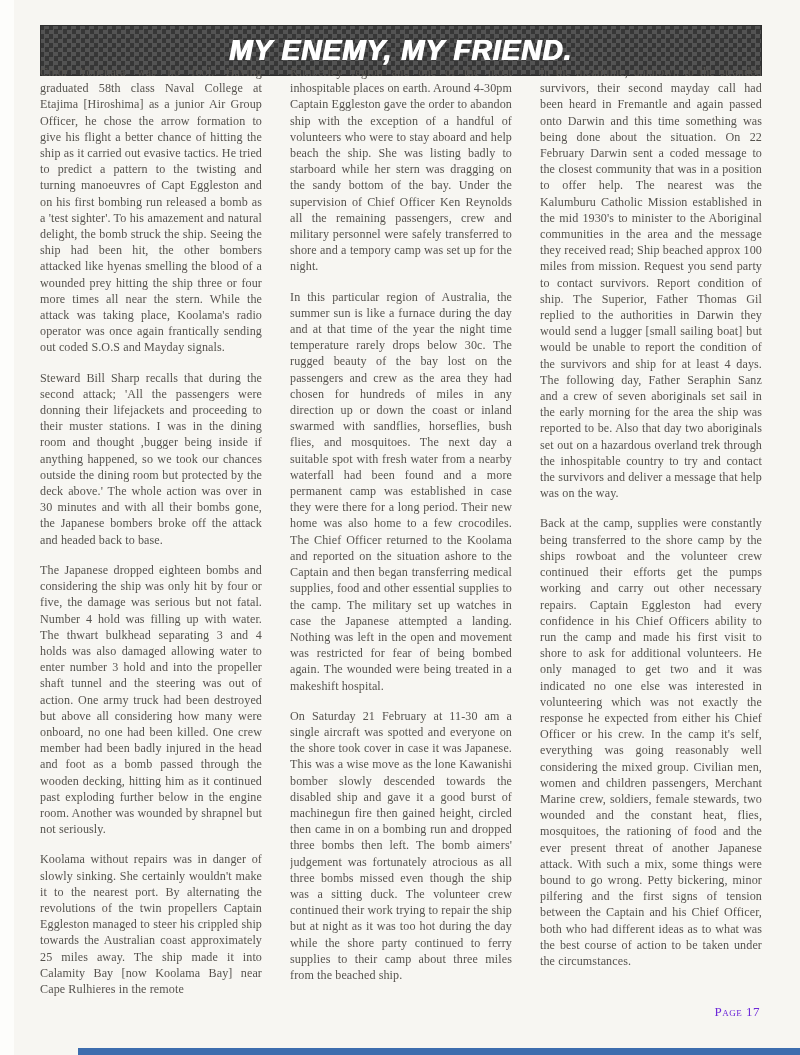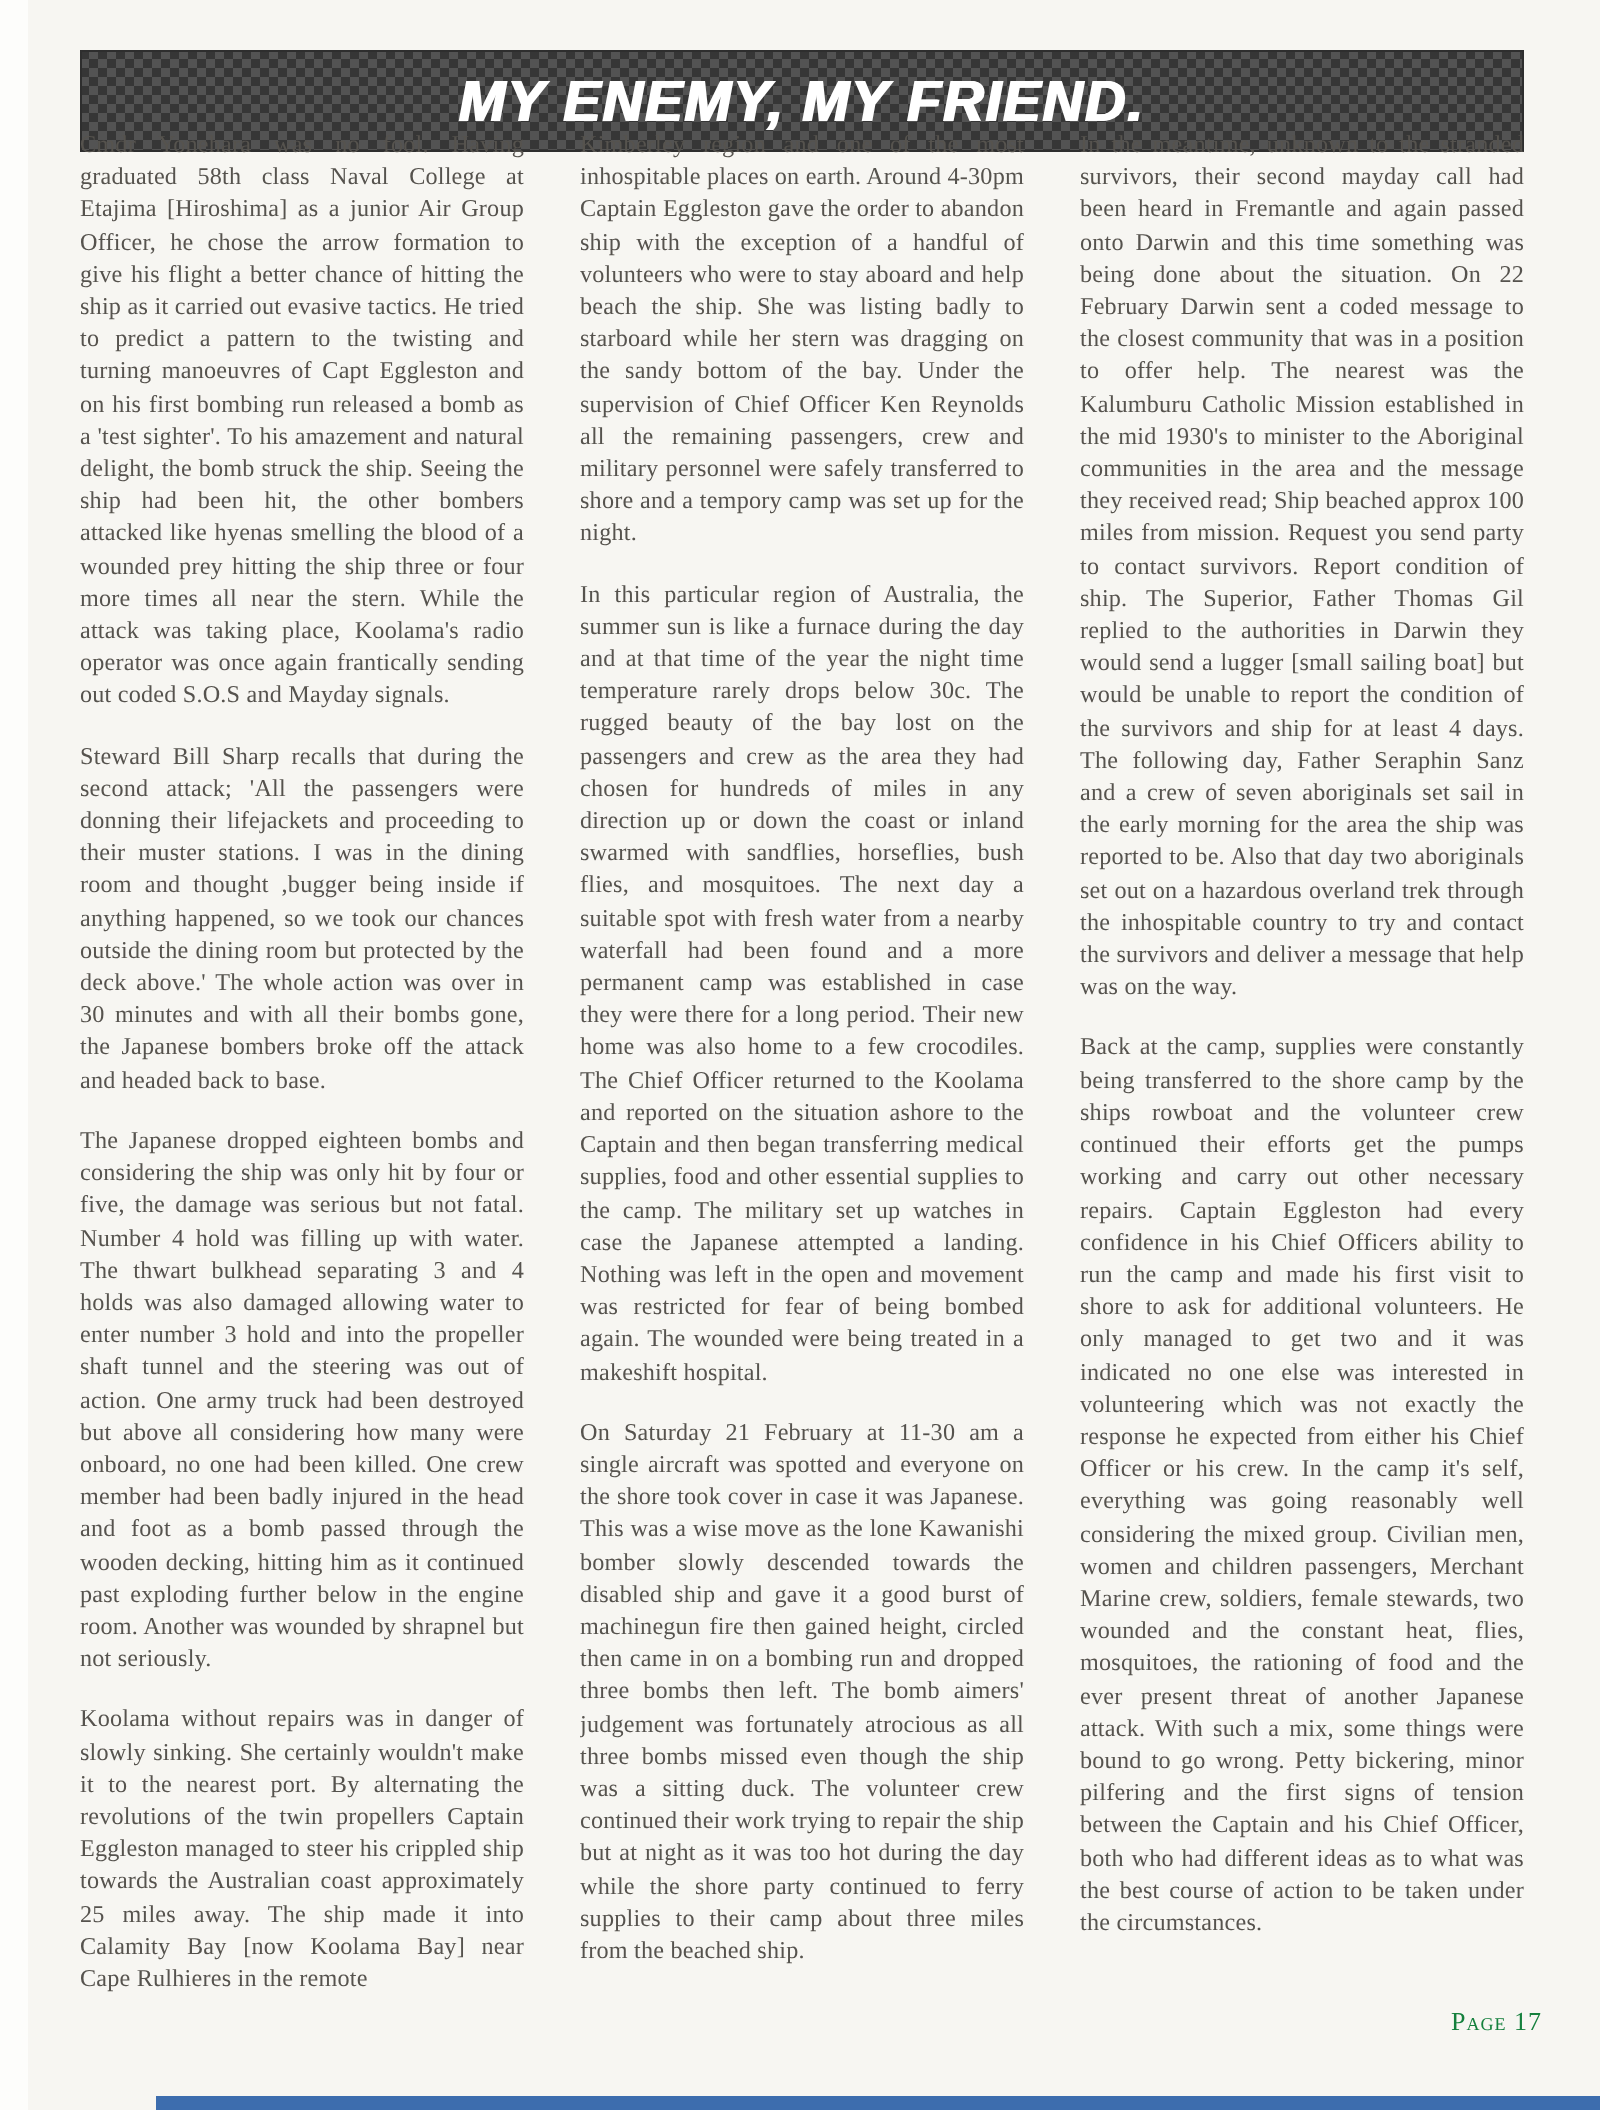--- a/index.html
+++ b/index.html
@@ -50,22 +50,22 @@
   .col p {
     margin: 0 0 14px 0;
     font-size: 12.1px;
     line-height: 16.2px;
     text-align: justify;
     color: #56534e;
     letter-spacing: 0.1px;
   }
   .footer {
     position: absolute;
-    right: 29px; top: 1002px;
-    color: #15803d;
+    right: 40px; top: 1002px;
+    color: #6d28d9;
   }
   .footer .pagenum {
     font-variant: small-caps;
     font-size: 13px;
     letter-spacing: 0.5px;
   }
   .bottom-bar {
     position: absolute;
     left: 78px; right: 0; bottom: 0;
     height: 7px;

